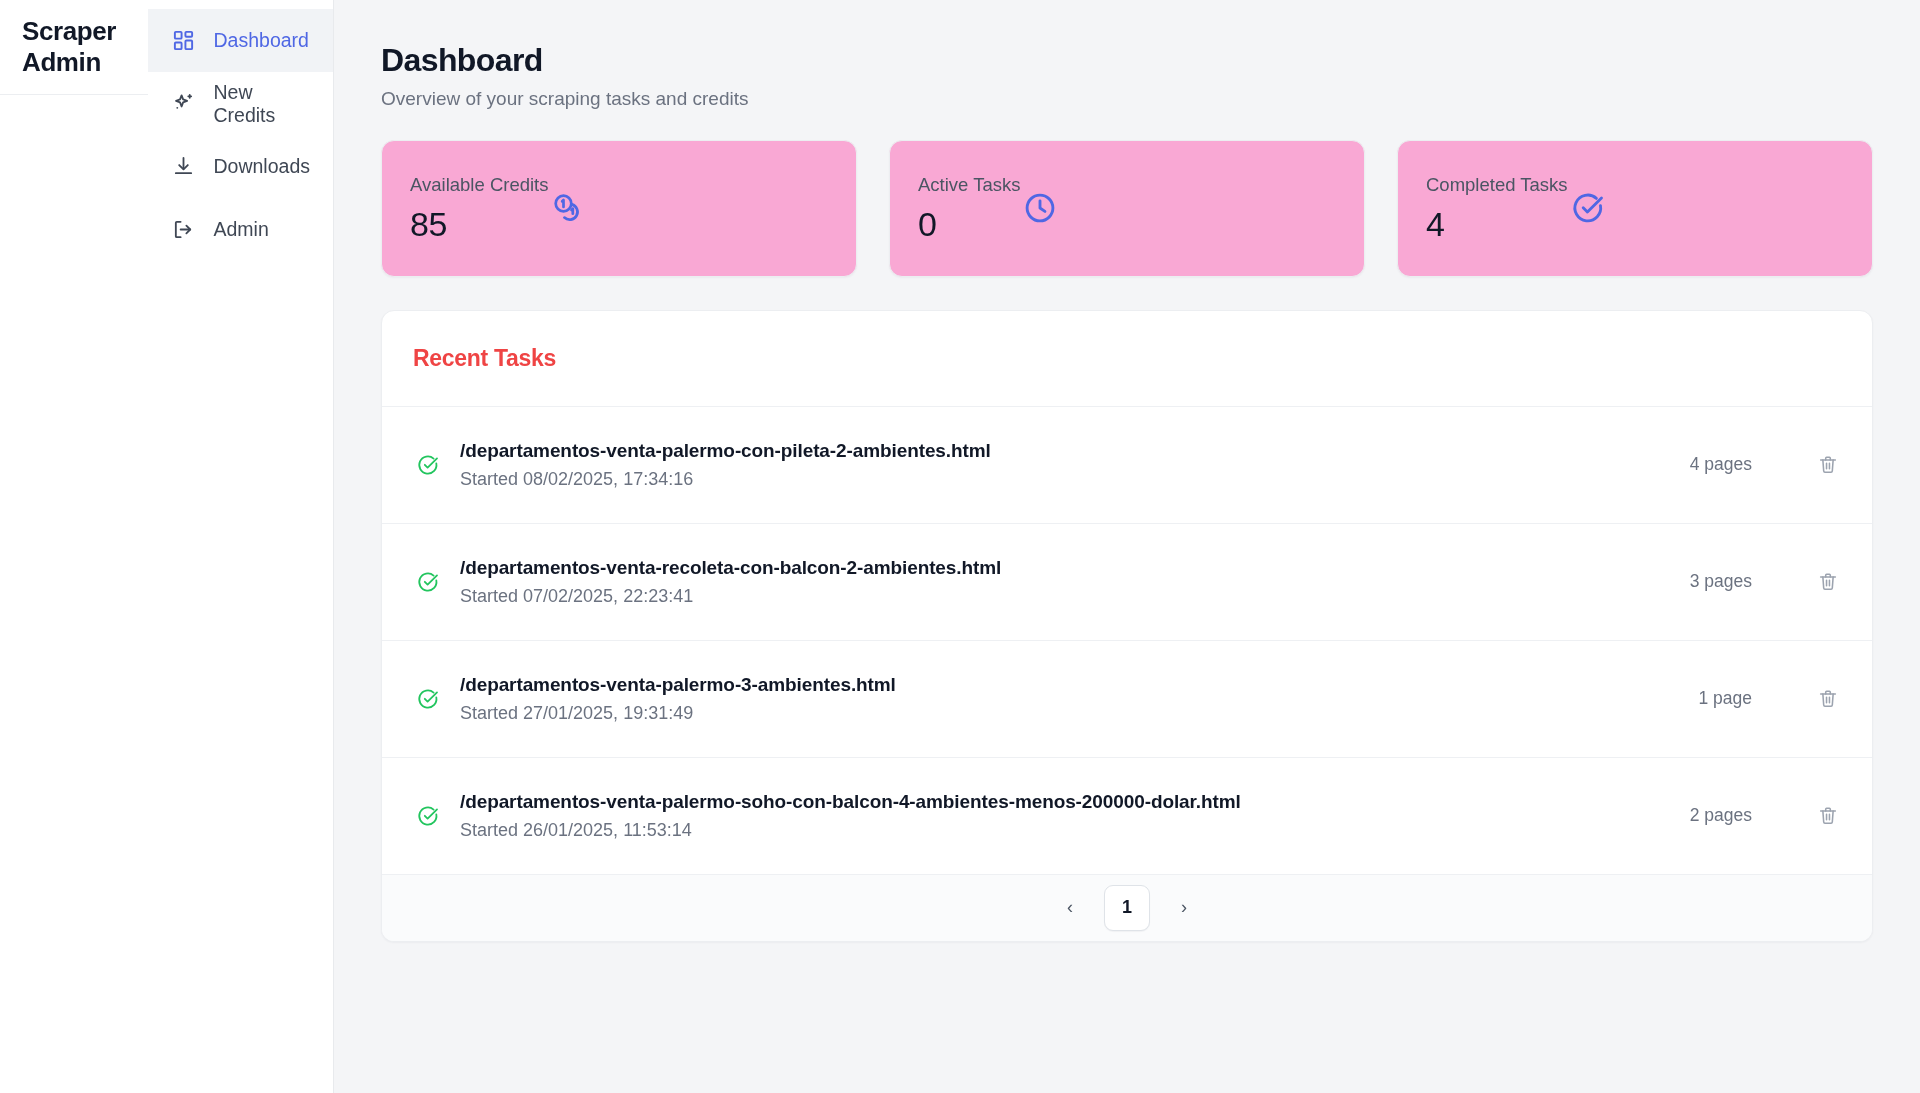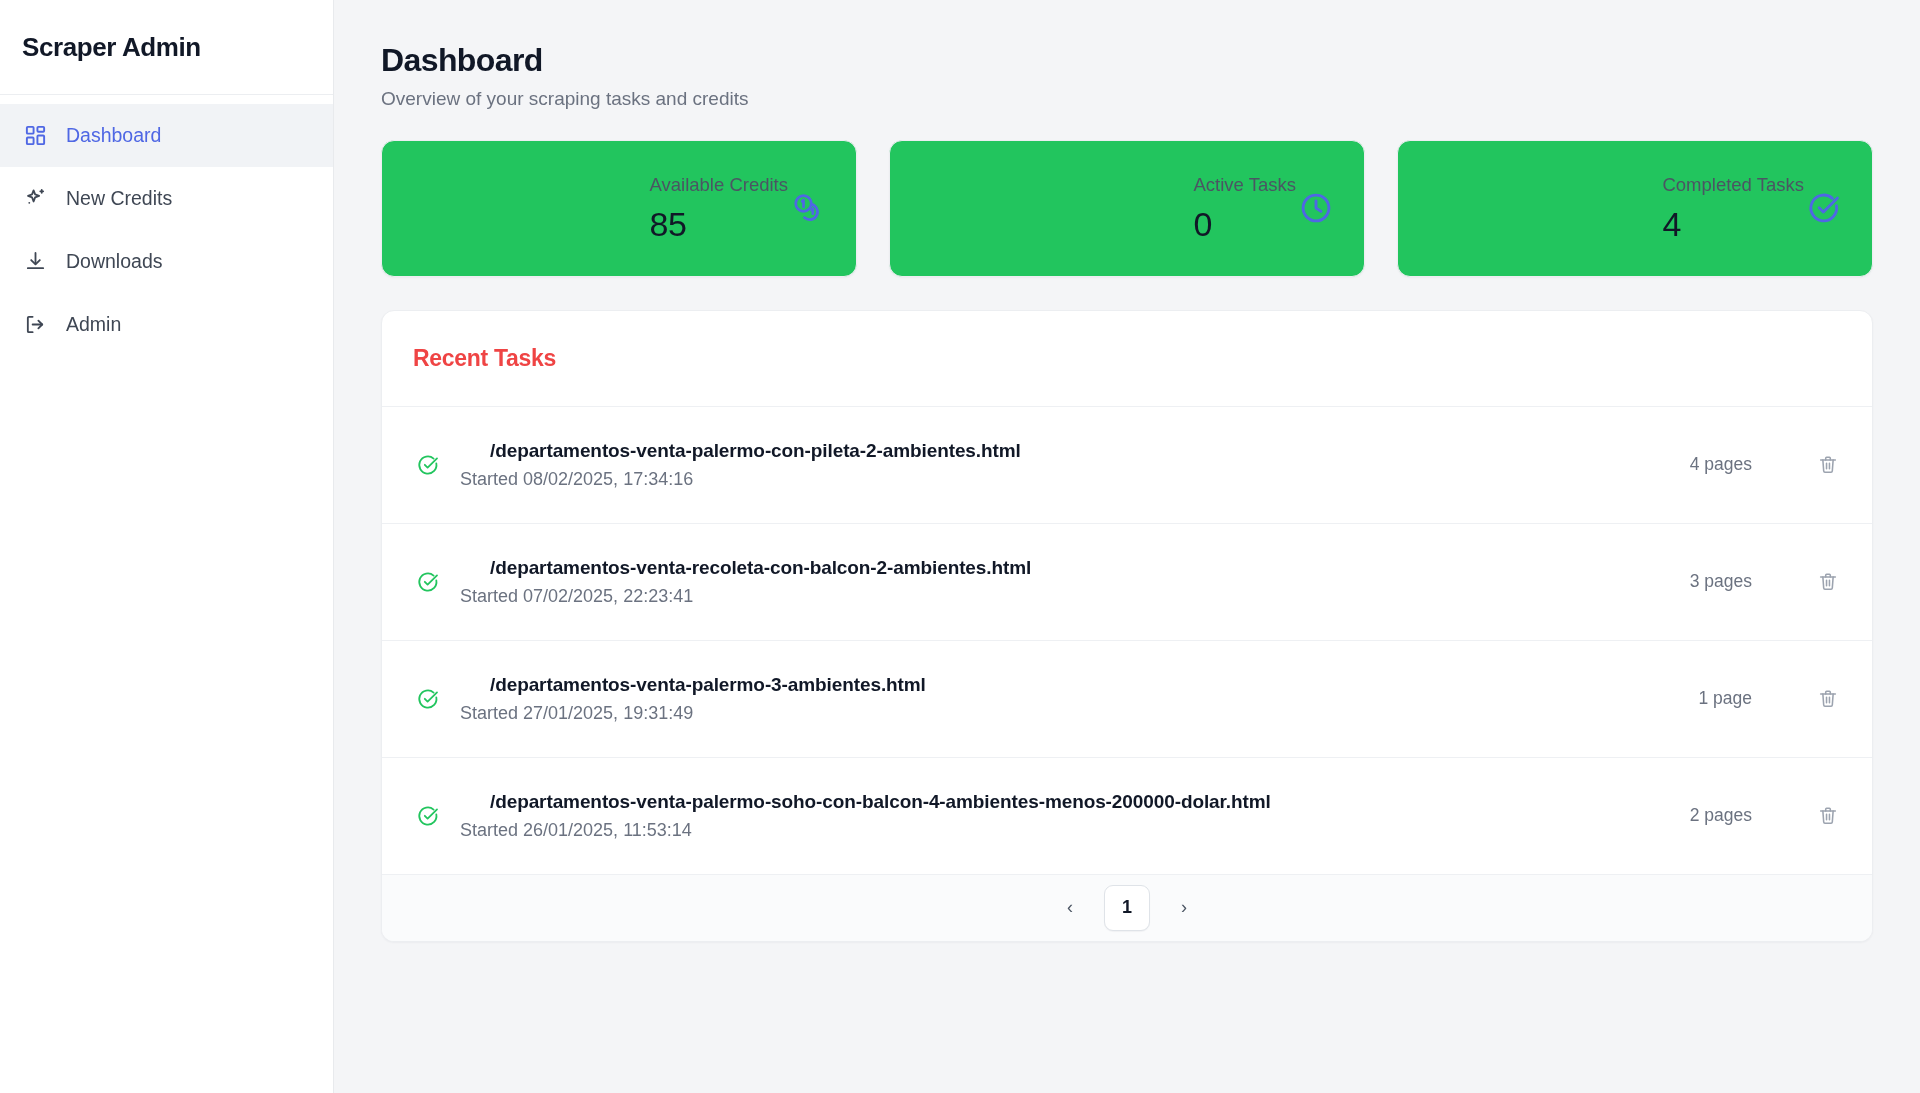--- a/index.html
+++ b/index.html
@@ -23,21 +23,21 @@
     height: 1093px;
   }
 
   
   .sidebar {
     width: 334px;
     flex: 0 0 334px;
     background: #ffffff;
     border-right: 1px solid #e8eaed;
     display: flex;
-    flex-direction: column;
+    flex-direction: row;
   }
 
   .brand {
     height: 95px;
     display: flex;
     align-items: center;
     padding: 0 22px;
     border-bottom: 1px solid #eceef1;
   }
 
@@ -108,28 +108,28 @@
 
   
   .stats {
     display: flex;
     gap: 32px;
     margin-top: 30px;
   }
 
   .stat-card {
     flex: 1 1 0;
-    background: #22c55e;
+    background: #f9a8d4;
     border: 1px solid #eceef1;
     border-radius: 13px;
     height: 137px;
     padding: 26px 28px;
     display: flex;
     align-items: center;
-    justify-content: flex-end;
+    justify-content: flex-start;
     box-shadow: 0 1px 2px rgba(16,24,40,0.04);
   }
 
   .stat-label {
     font-size: 18.5px;
     color: #4b5563;
     line-height: 1.2;
   }
 
   .stat-value {
@@ -199,21 +199,20 @@
   }
 
   .task-name {
     font-size: 19px;
     font-weight: bold;
     color: #111827;
     letter-spacing: -0.1px;
     white-space: nowrap;
     overflow: hidden;
     text-overflow: ellipsis;
-    margin-left: 30px;
   }
 
   .task-started {
     margin-top: 7px;
     font-size: 18px;
     color: #6b7280;
   }
 
   .task-pages {
     font-size: 17.5px;

